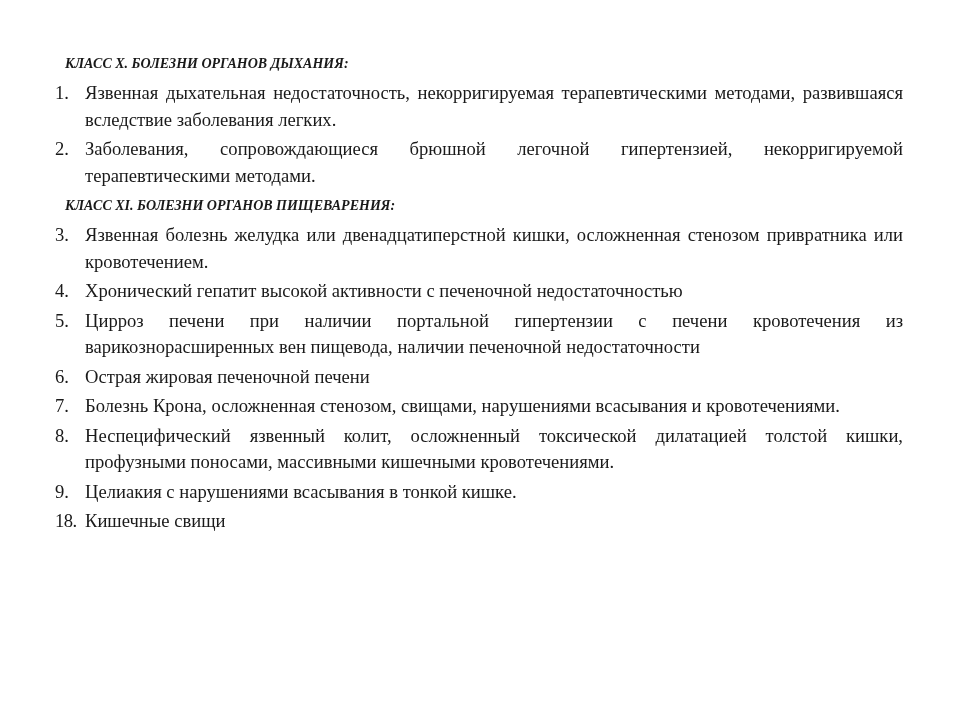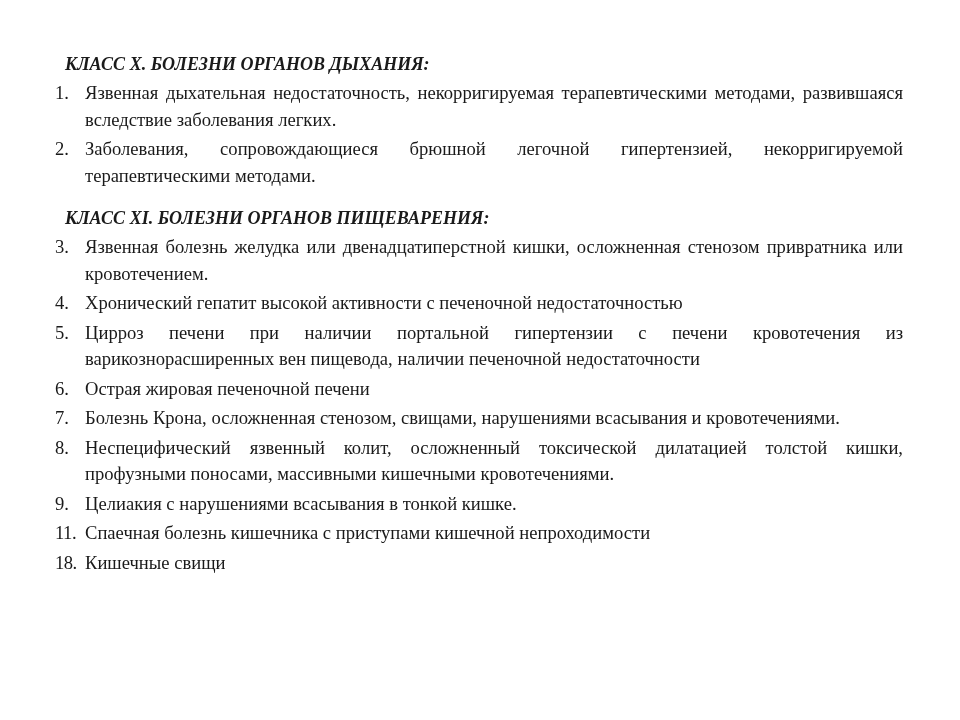--- a/index.html
+++ b/index.html
@@ -17,27 +17,27 @@
     }
     .slide {
       position: absolute;
       left: 55px;
       top: 51px;
       width: 848px;
     }
     .heading {
       font-style: italic;
       font-weight: bold;
-      font-size: 18px;
+      font-size: 14px;
       line-height: 26px;
       margin: 0 0 3px 10px;
       letter-spacing: 0px;
     }
     .heading.second {
-      margin-top: 16px;
+      margin-top: 4px;
     }
     .item {
       display: flex;
       font-size: 18.6px;
       line-height: 26.5px;
       margin-bottom: 3px;
     }
     .num {
       flex: 0 0 30px;
       white-space: nowrap;
@@ -91,21 +91,17 @@
   </div>
   <div class="item">
     <span class="num">8.</span>
     <span class="text">Неспецифический язвенный колит, осложненный токсической дилатацией толстой кишки, профузными поносами, массивными кишечными кровотечениями.</span>
   </div>
   <div class="item">
     <span class="num">9.</span>
     <span class="text">Целиакия с нарушениями всасывания в тонкой кишке.</span>
   </div>
   <div class="item">
-    <span class="num wide">11.</span>
-    <span class="text">Спаечная болезнь кишечника с приступами кишечной непроходимости</span>
-  </div>
-  <div class="item">
     <span class="num wide">18.</span>
     <span class="text">Кишечные свищи</span>
   </div>
 
 </div>
 
 </body></html>

